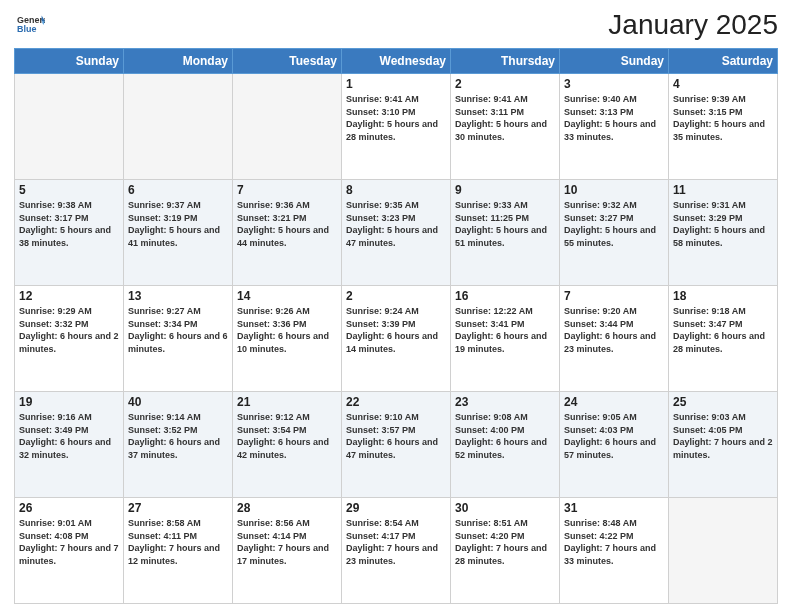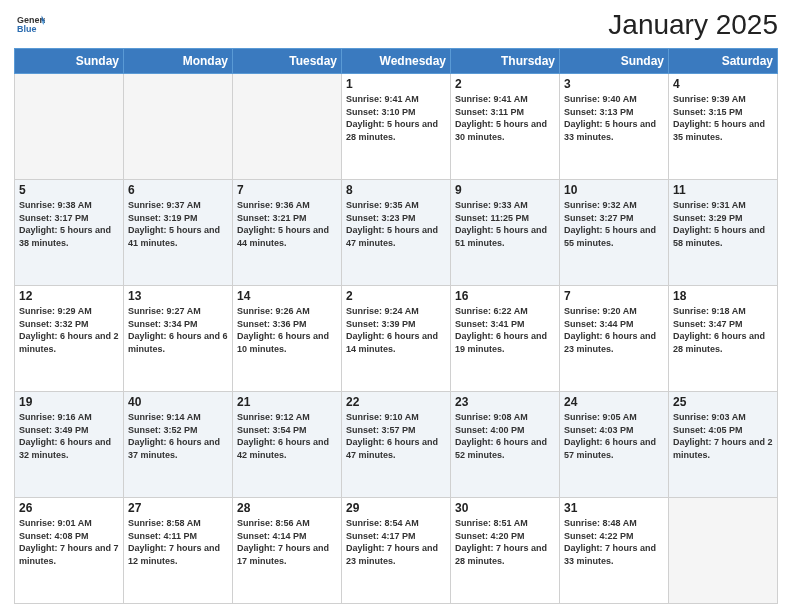--- a/index.html
+++ b/index.html
@@ -240,21 +240,21 @@
             </td>
             <td>
               <span class="day-num">2</span>
               <div class="day-info">Sunrise: 9:24 AM
 Sunset: 3:39 PM
 Daylight: 6 hours
 and 14 minutes.</div>
             </td>
             <td>
               <span class="day-num">16</span>
-              <div class="day-info">Sunrise: 6:22 AM
+              <div class="day-info">Sunrise: 12:22 AM
 Sunset: 3:41 PM
 Daylight: 6 hours
 and 19 minutes.</div>
             </td>
             <td>
               <span class="day-num">7</span>
               <div class="day-info">Sunrise: 9:20 AM
 Sunset: 3:44 PM
 Daylight: 6 hours
 and 23 minutes.</div>

